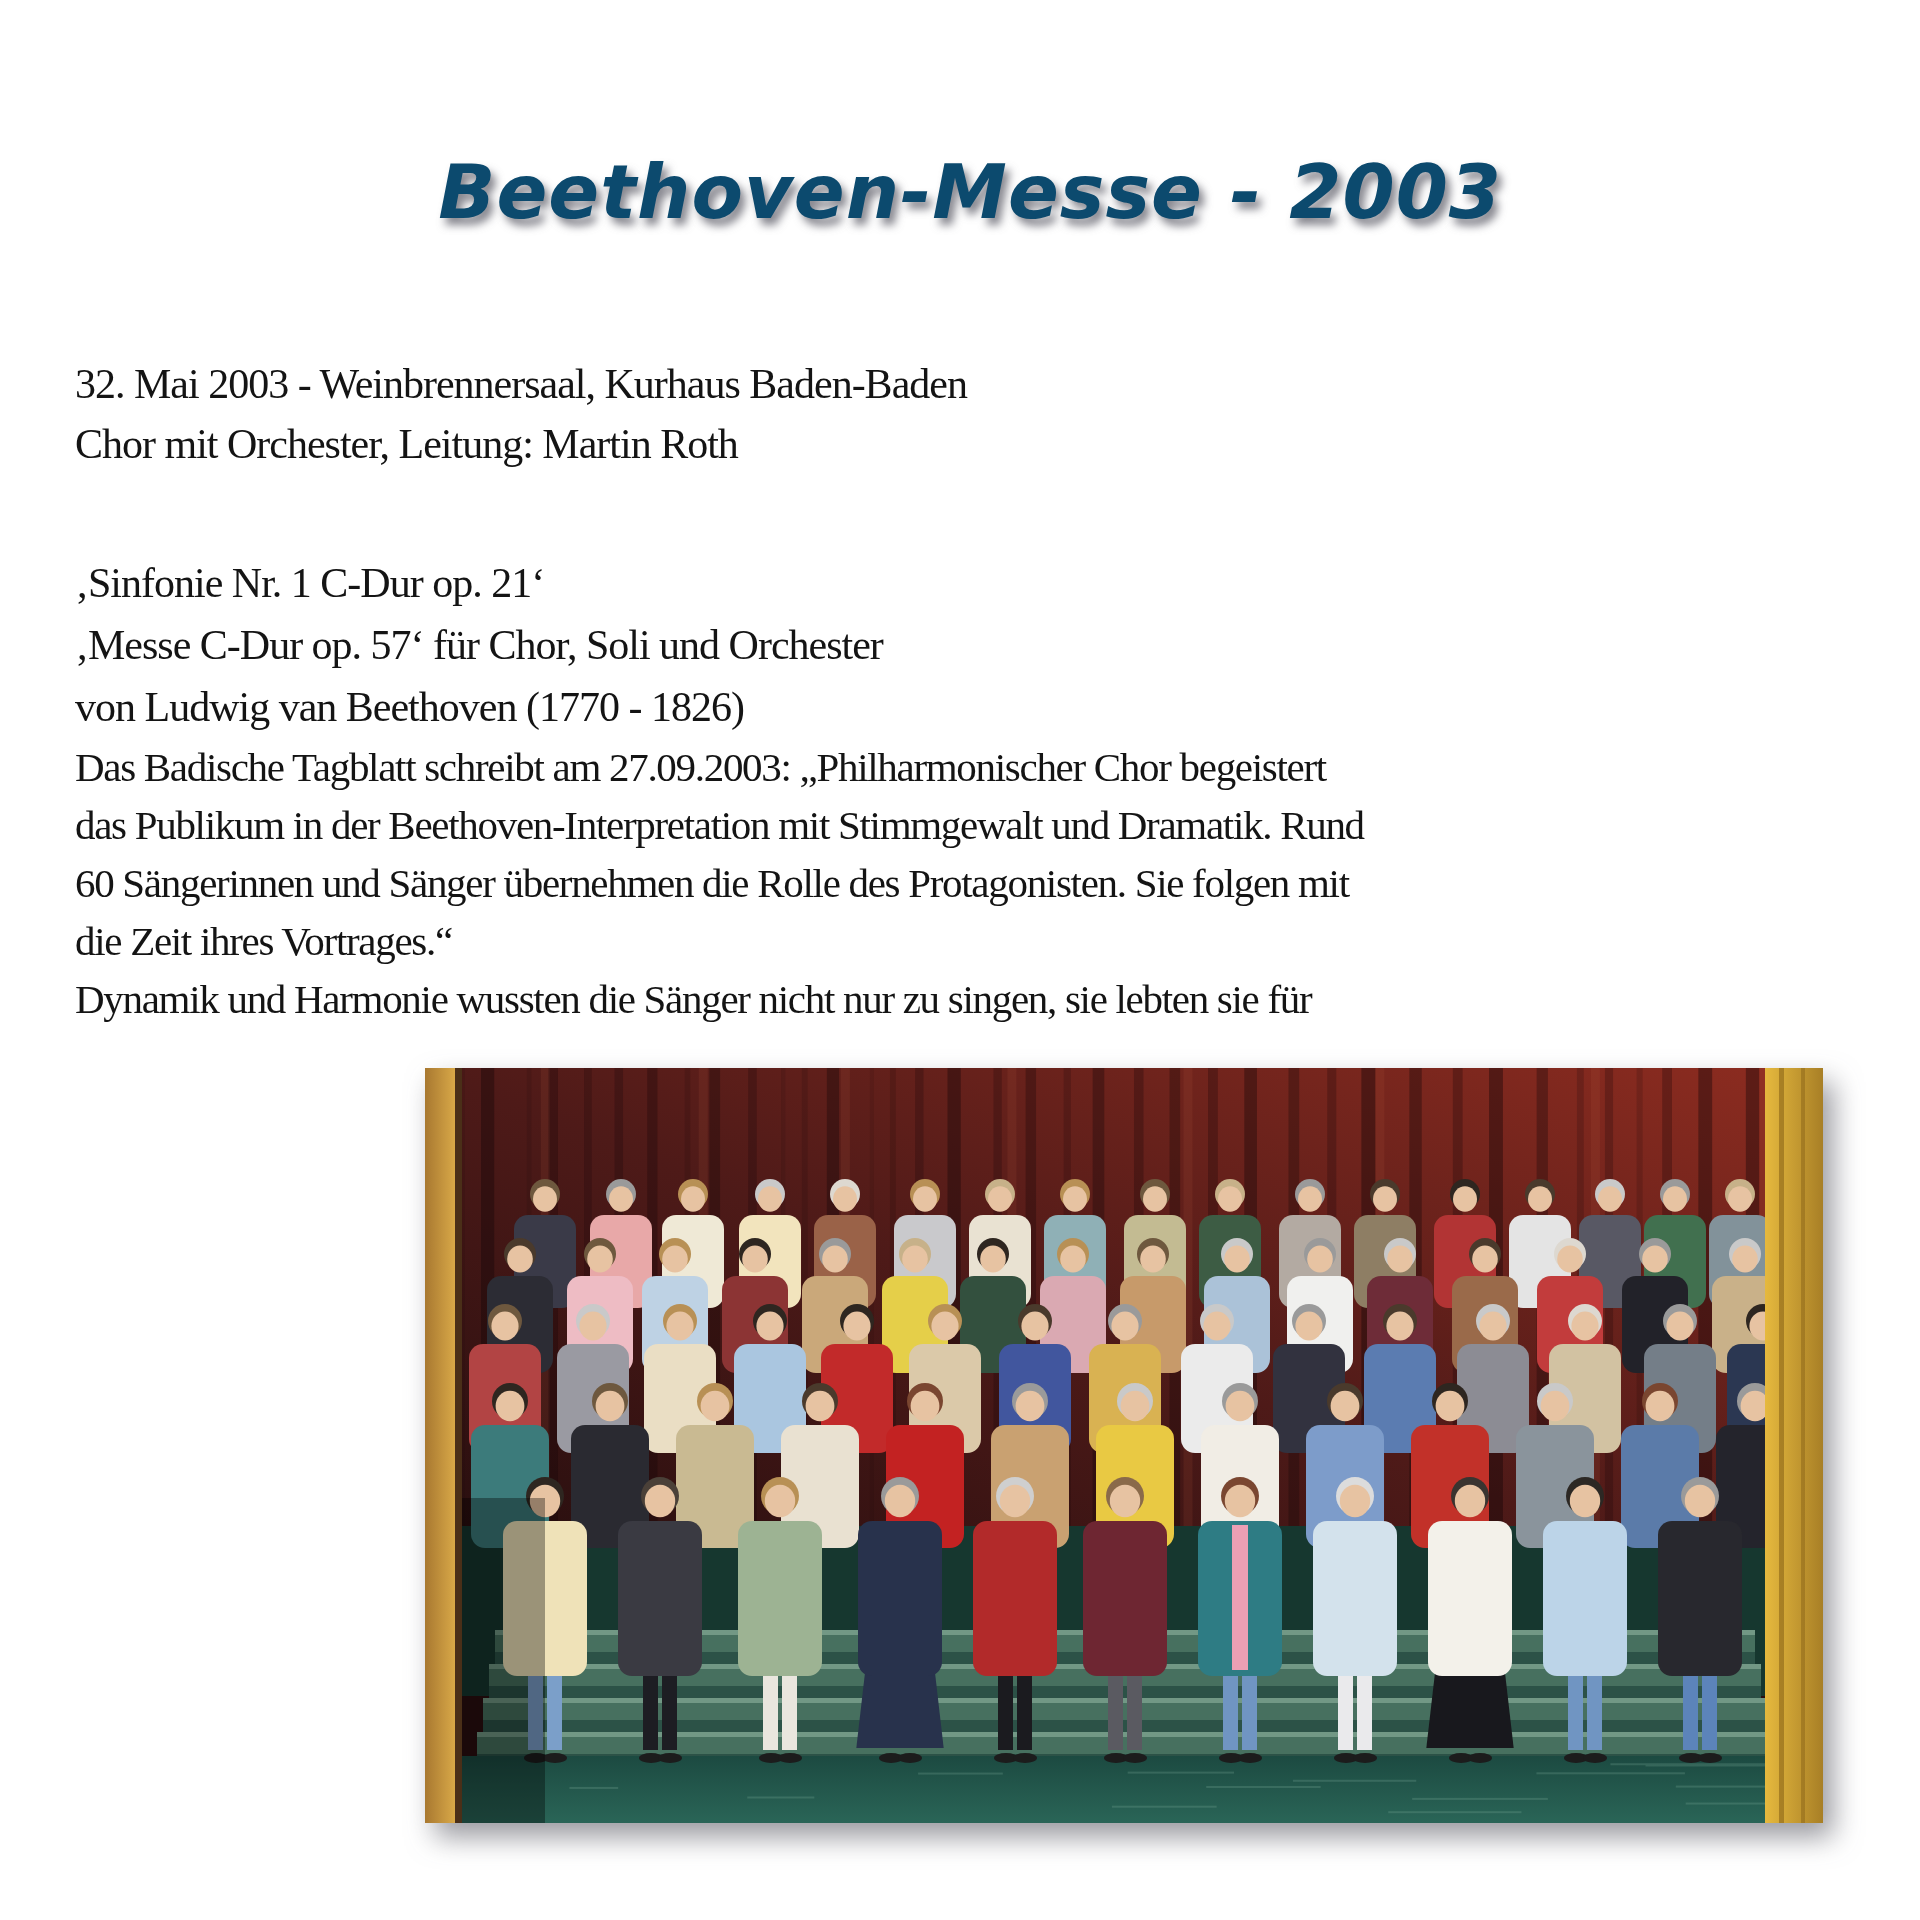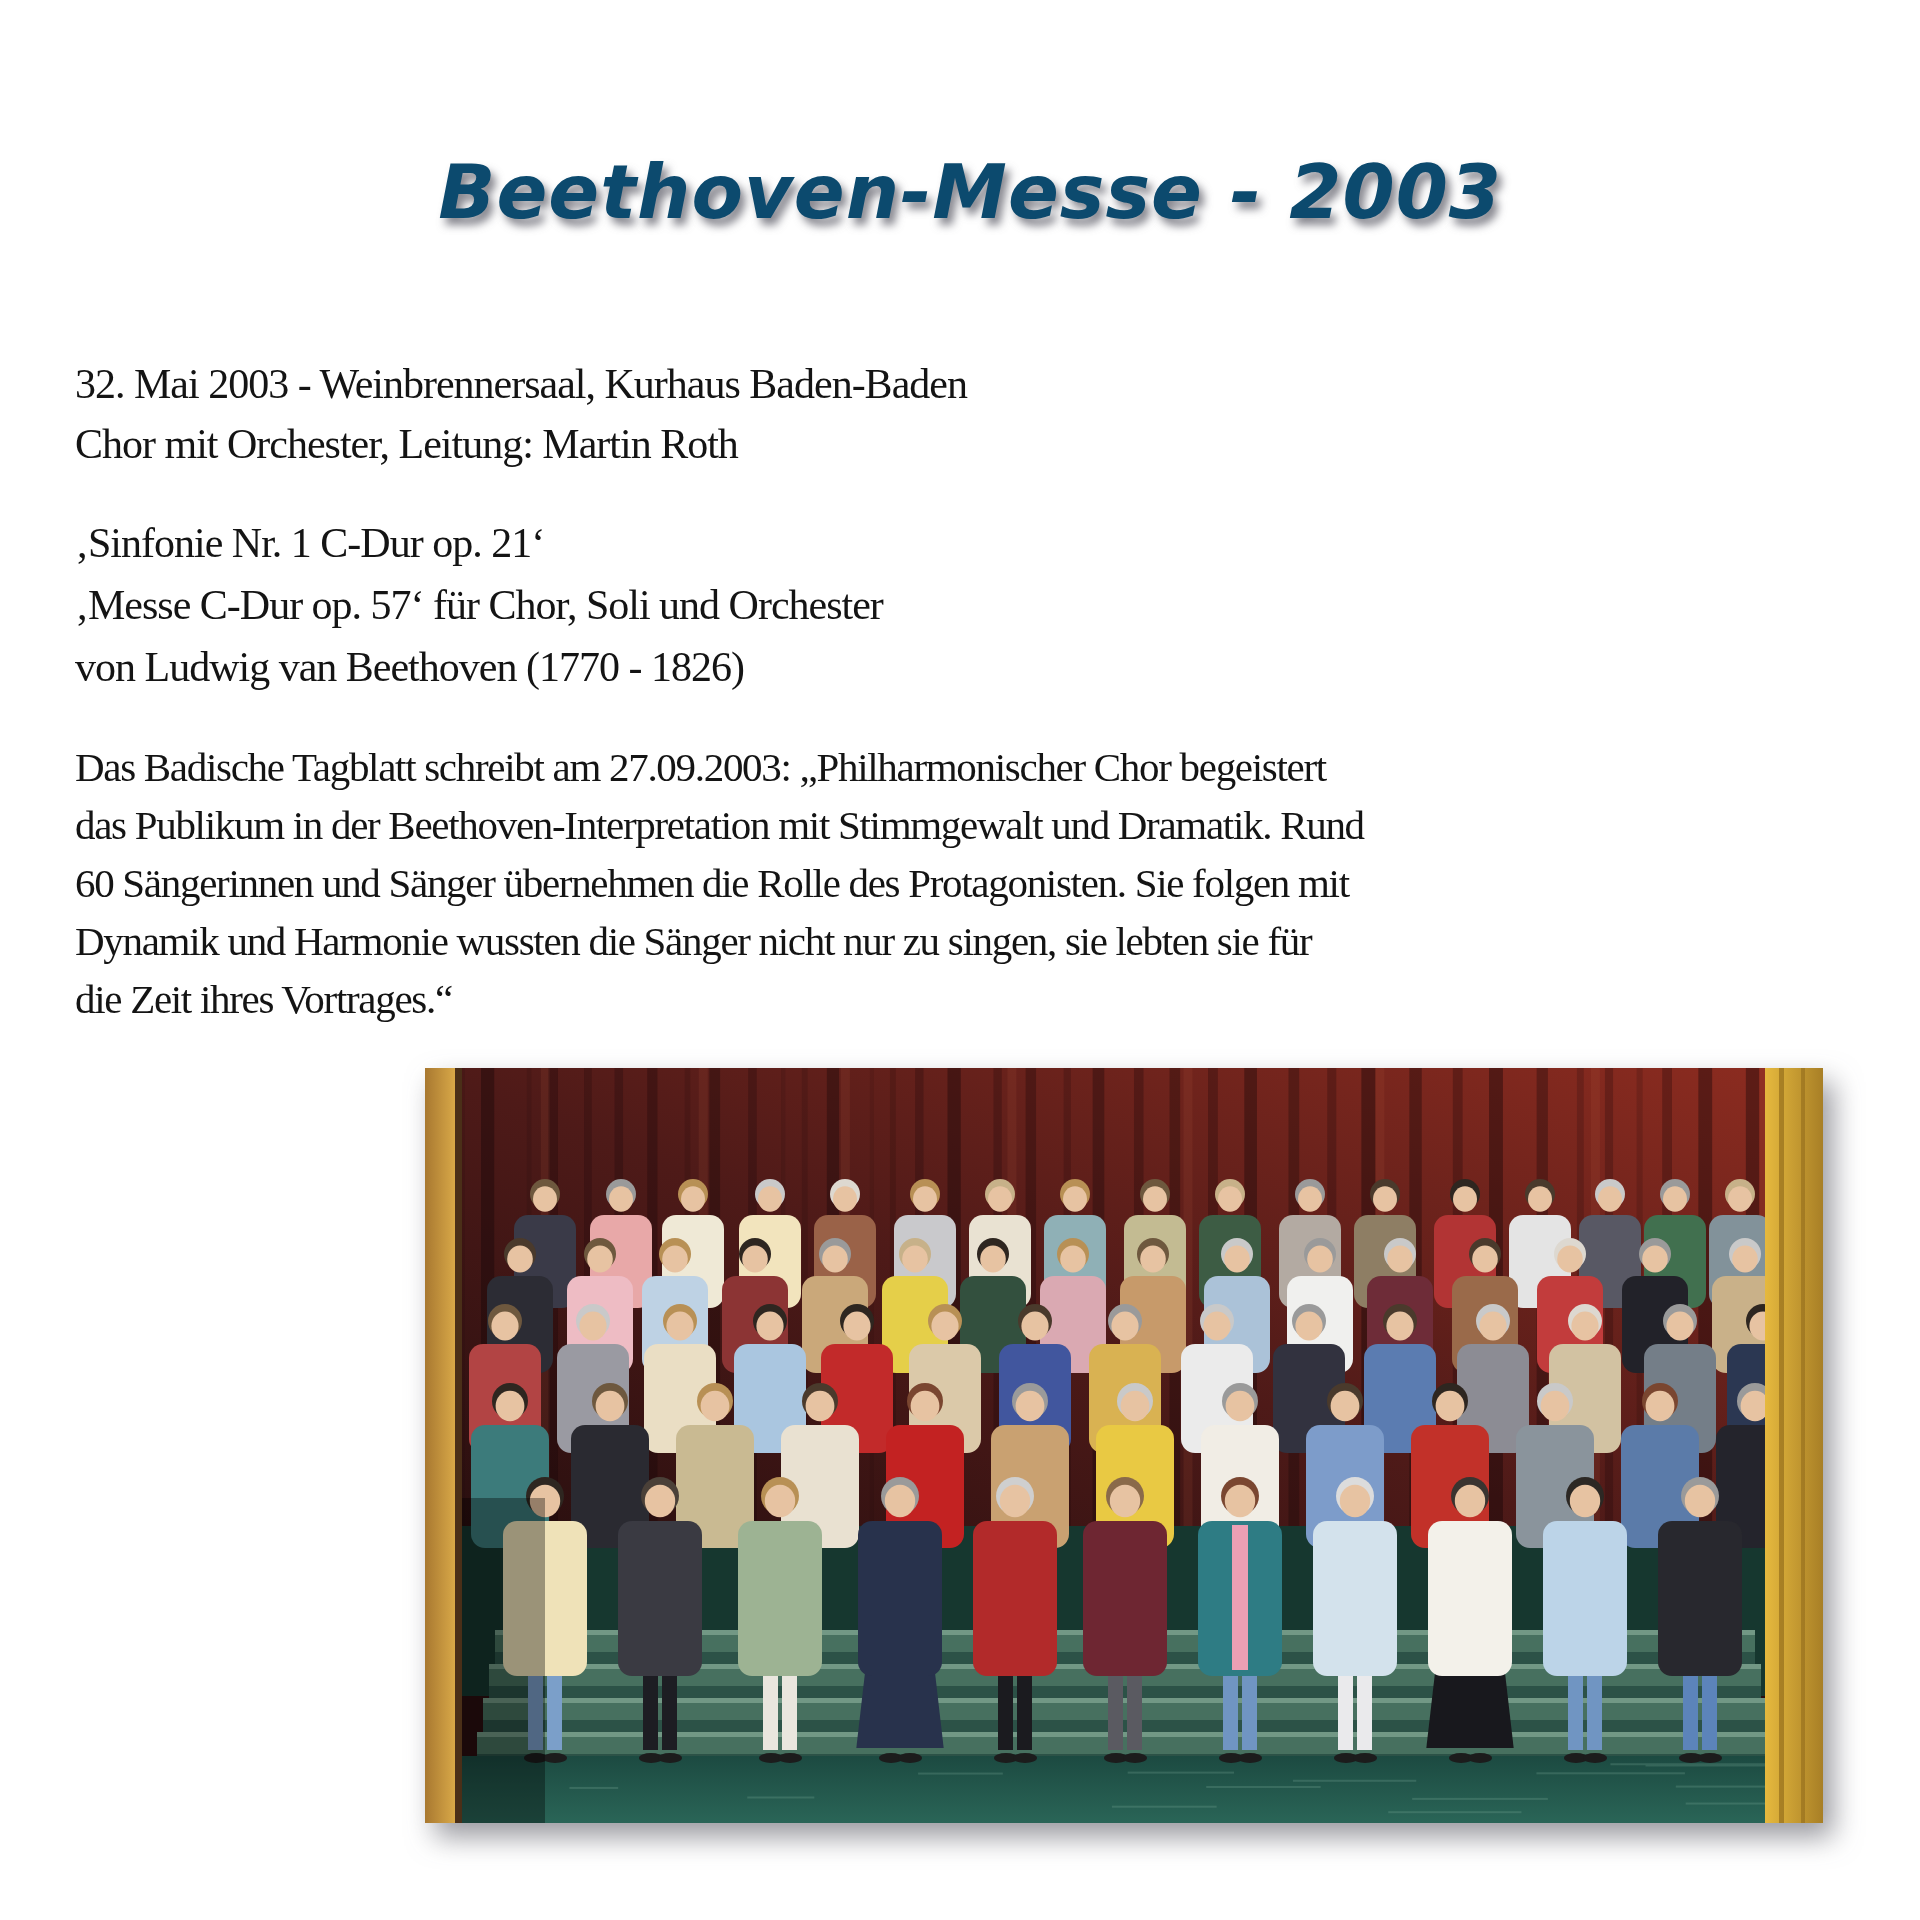--- a/index.html
+++ b/index.html
@@ -28,21 +28,21 @@
     left:75px;
     right:40px;
   }
   .text-block .line{
     white-space:nowrap;
     font-size:42px;
     letter-spacing:-1px;
   }
   #intro-block{top:354px;}
   #intro-block .line{line-height:60px;height:60px;}
-  #works-block{top:512px;}
+  #works-block{top:552px;}
   #works-block .line{line-height:62px;height:62px;}
   #quote-block{top:738px;}
   #quote-block .line{font-size:41px;letter-spacing:-1.3px;line-height:58px;height:58px;}
   .photo{
     position:absolute;
     left:425px; top:1068px;
     width:1398px; height:755px;
     filter:drop-shadow(10px 14px 14px rgba(70,70,80,0.55));
     background:#2a0f10;
   }
@@ -63,22 +63,22 @@
   <div class="text-block" id="works-block">
     <div class="line">‚Sinfonie Nr. 1 C-Dur op. 21‘</div>
     <div class="line">‚Messe C-Dur op. 57‘ für Chor, Soli und Orchester</div>
     <div class="line">von Ludwig van Beethoven (1770 - 1826)</div>
   </div>
 
   <div class="text-block" id="quote-block">
     <div class="line">Das Badische Tagblatt schreibt am 27.09.2003: „Philharmonischer Chor begeistert</div>
     <div class="line">das Publikum in der Beethoven-Interpretation mit Stimmgewalt und Dramatik. Rund</div>
     <div class="line">60 Sängerinnen und Sänger übernehmen die Rolle des Protagonisten. Sie folgen mit</div>
+    <div class="line">die Zeit ihres Vortrages.“</div>
     <div class="line">Dynamik und Harmonie wussten die Sänger nicht nur zu singen, sie lebten sie für</div>
-    <div class="line">die Zeit ihres Vortrages.“</div>
   </div>
 
   <div class="photo" id="choir-photo">
       <svg width="1398" height="755" viewBox="0 0 1398 755">
         <defs>
           <linearGradient id="curt" x1="0" y1="1" x2="1" y2="0">
             <stop offset="0%" stop-color="#200c0d"></stop>
             <stop offset="50%" stop-color="#4e1a18"></stop>
             <stop offset="100%" stop-color="#8e2c20"></stop>
           </linearGradient>

